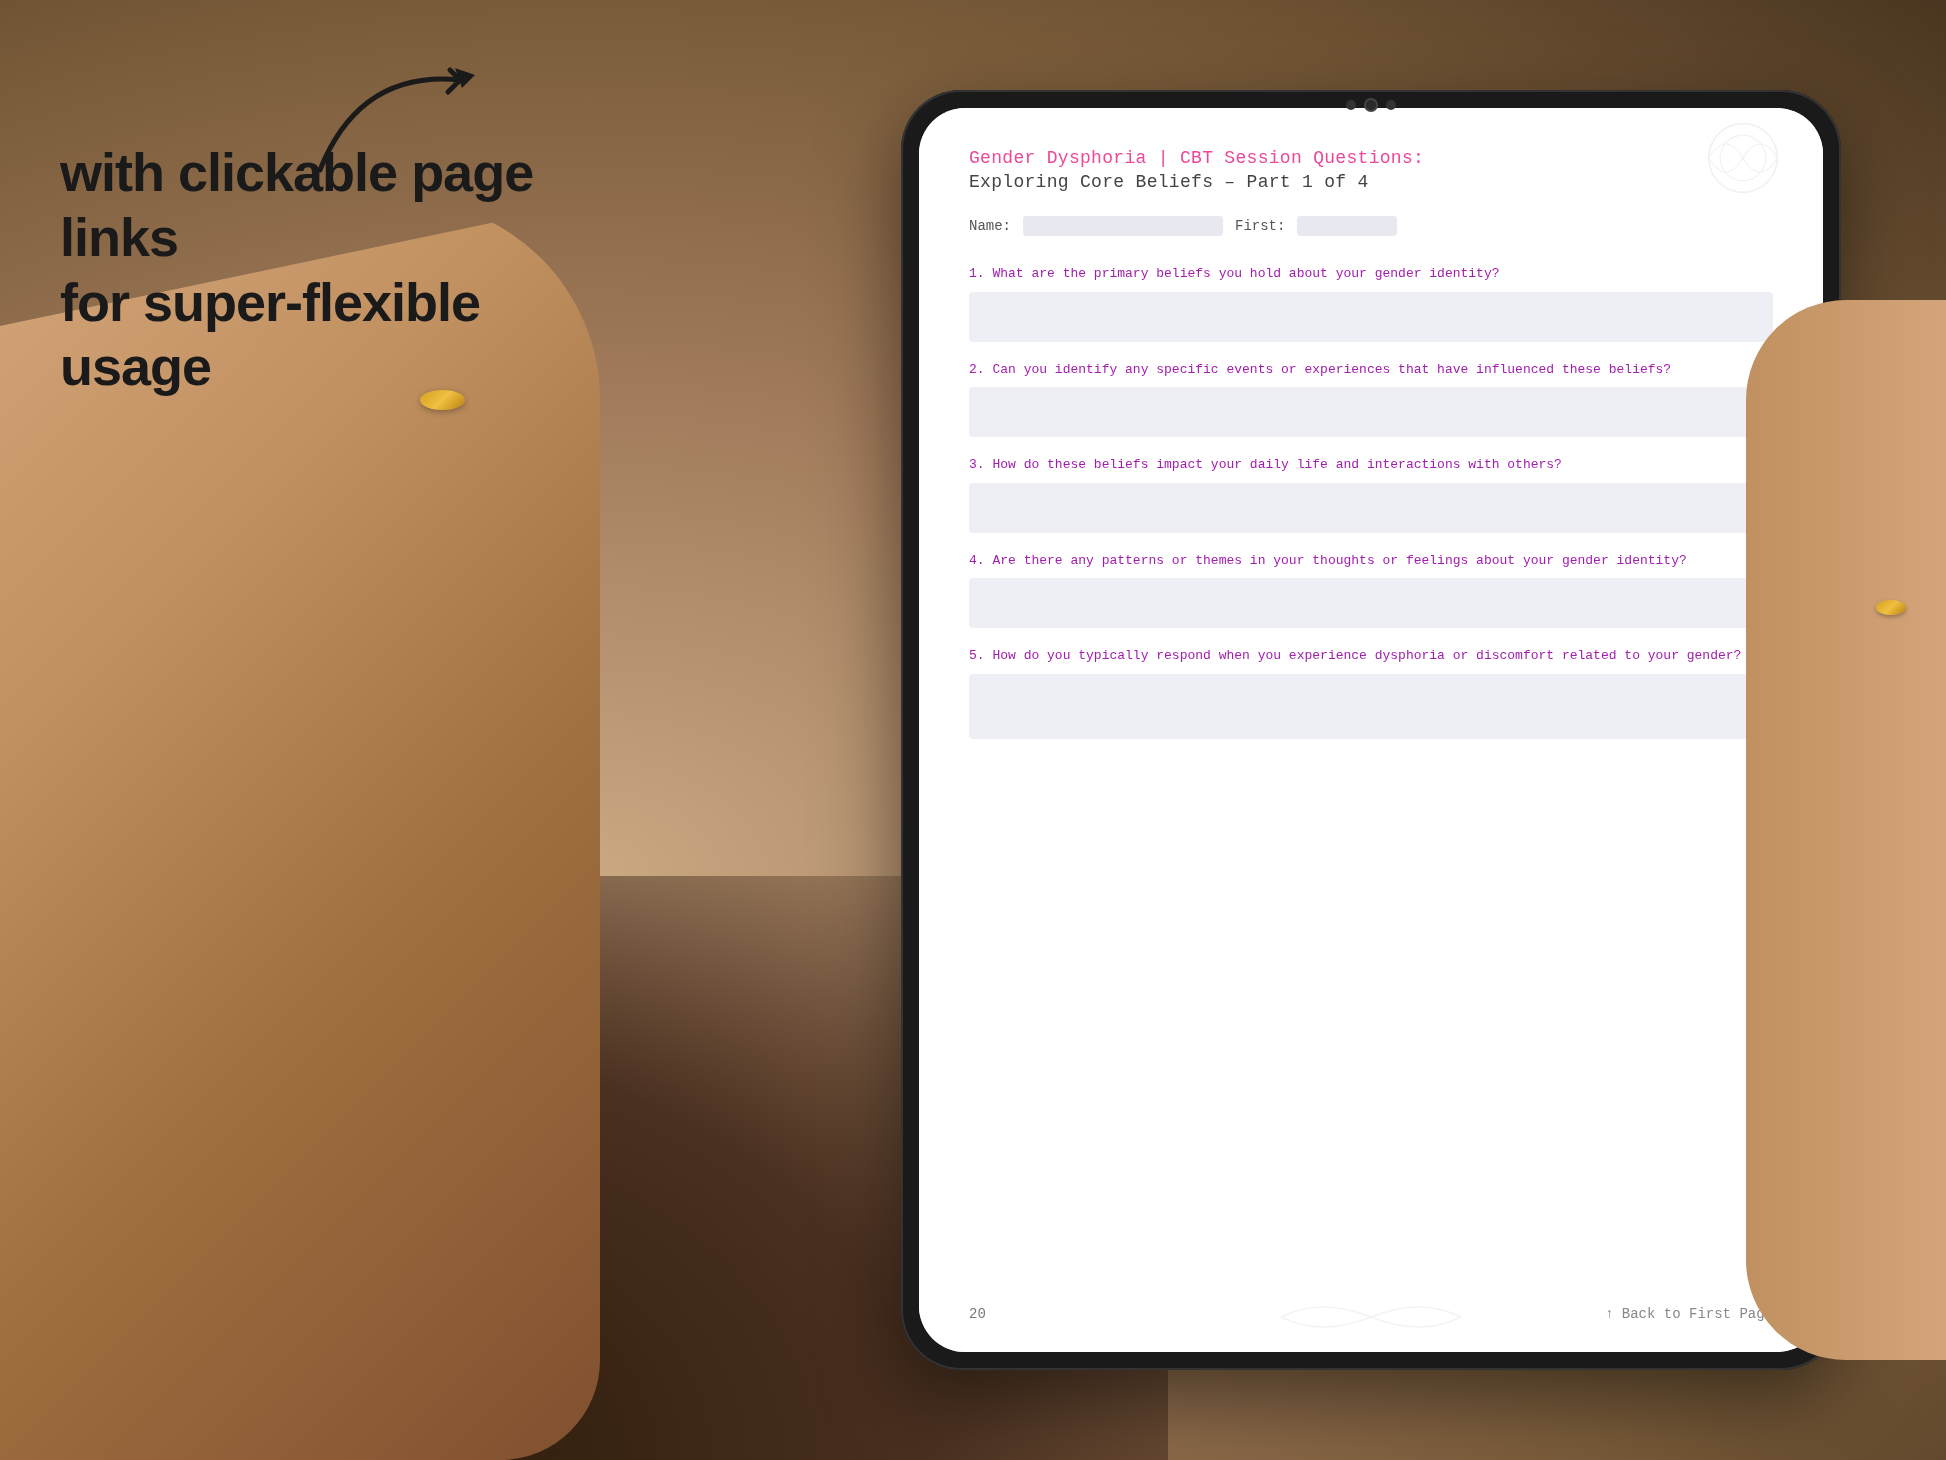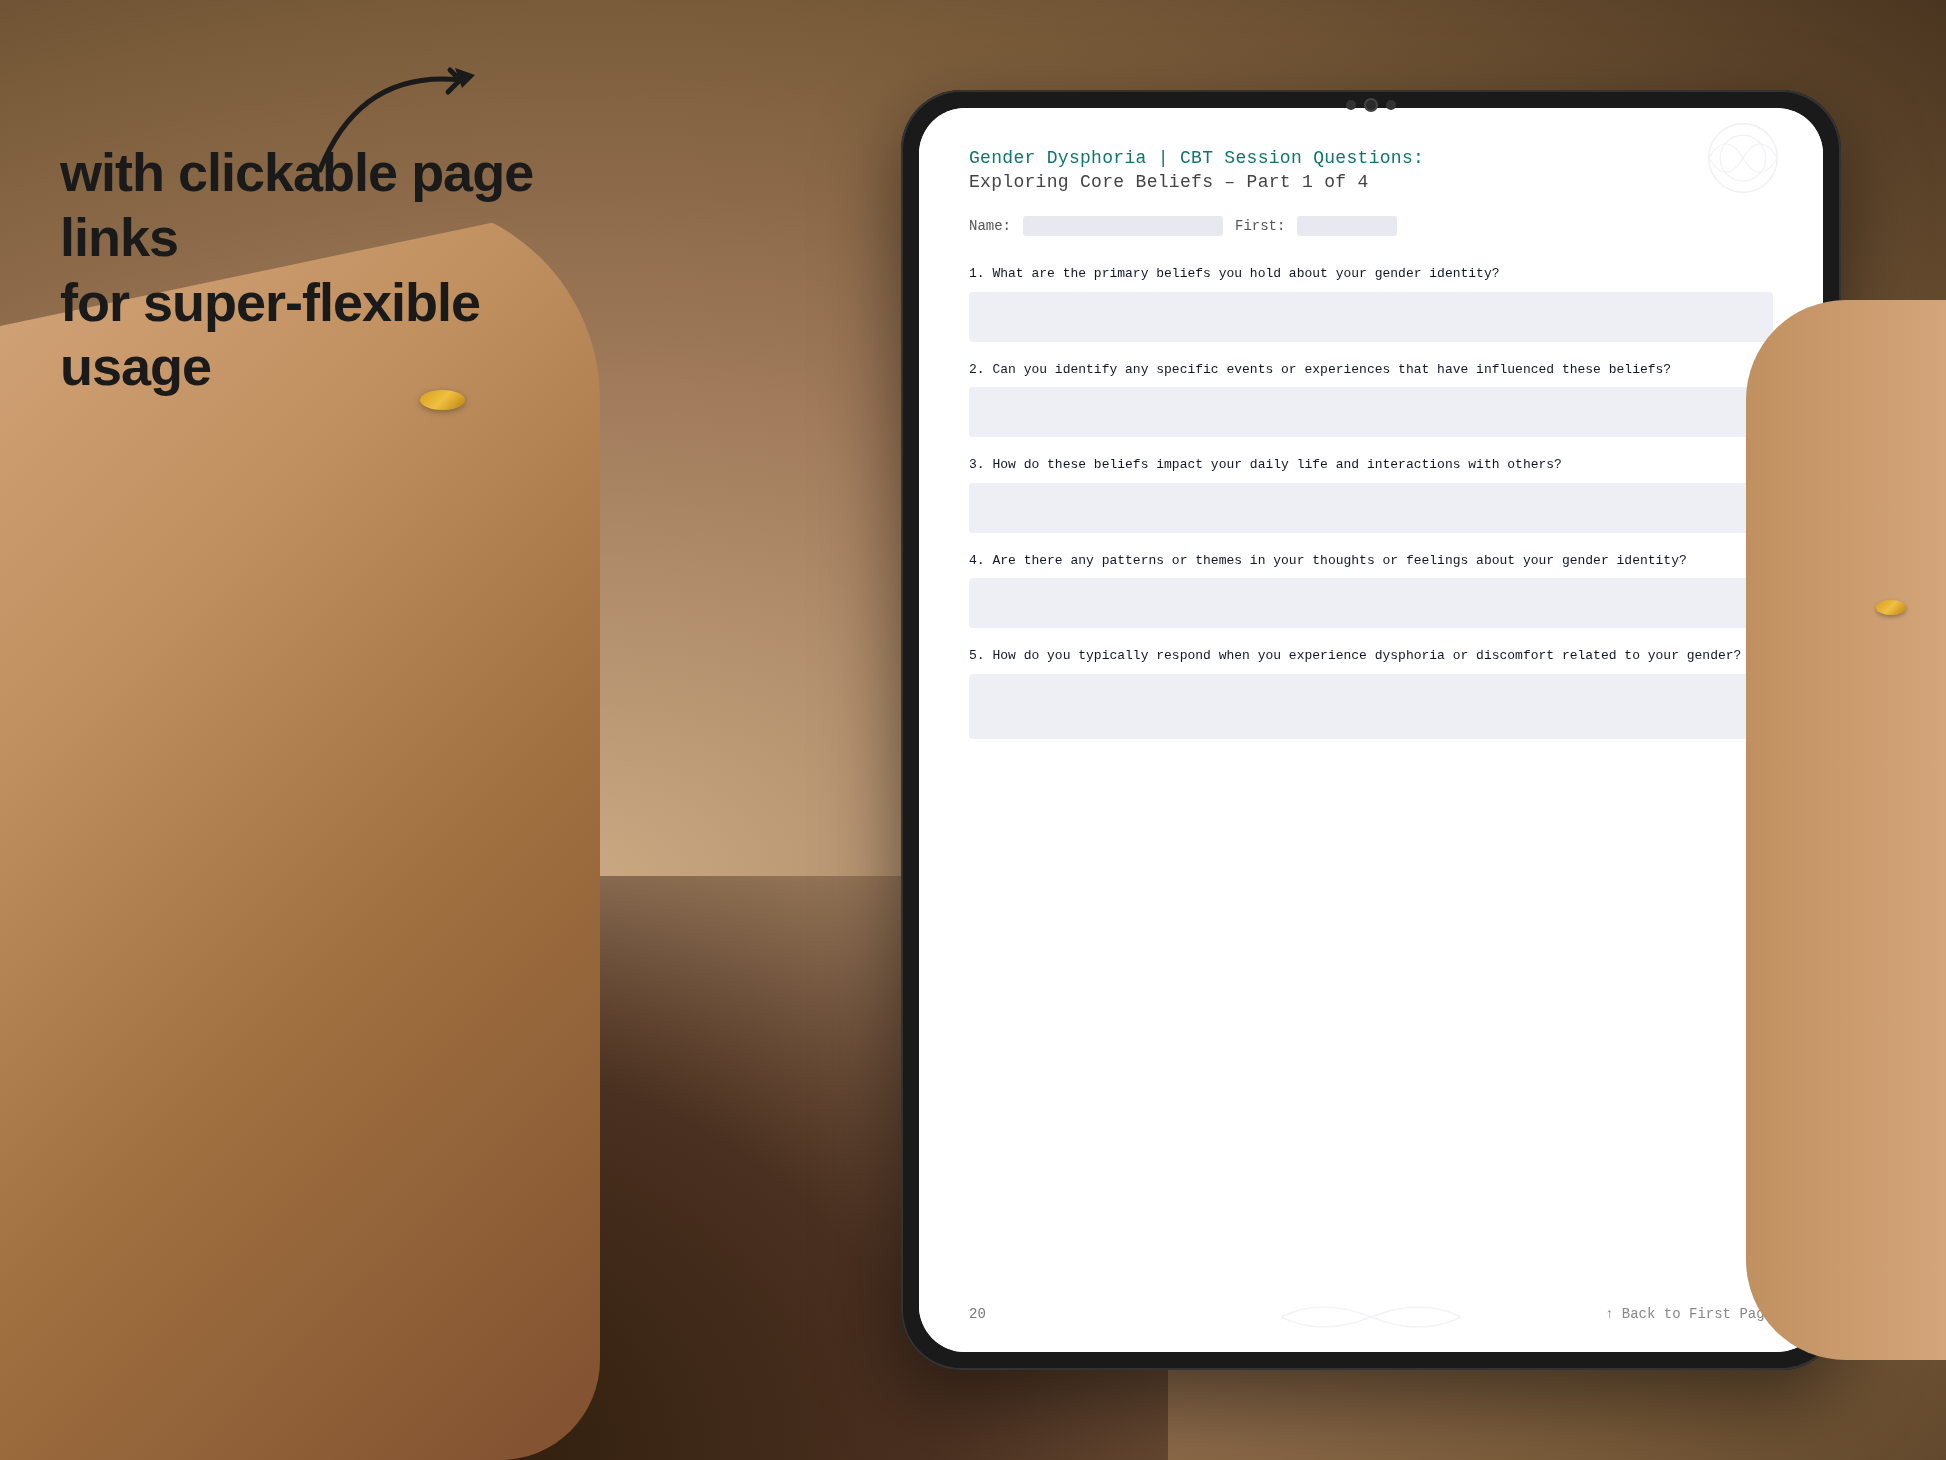--- a/index.html
+++ b/index.html
@@ -139,21 +139,21 @@
     }
 
     .watermark svg {
       width: 100%;
       height: 100%;
     }
 
     .pdf-title-main {
       font-family: 'Courier New', monospace;
       font-size: 18px;
-      color: #0f766e;
+      color: #ec4899;
       font-weight: normal;
       margin-bottom: 4px;
       letter-spacing: 0.3px;
     }
 
     .pdf-title-sub {
       font-family: 'Courier New', monospace;
       font-size: 18px;
       color: #444;
       margin-bottom: 24px;
@@ -182,21 +182,21 @@
     .name-line { width: 200px; }
     .date-line { width: 100px; }
 
     .pdf-question {
       margin-bottom: 18px;
     }
 
     .pdf-question-text {
       font-family: 'Courier New', monospace;
       font-size: 13px;
-      color: #0f172a;
+      color: #a21caf;
       margin-bottom: 8px;
       line-height: 1.5;
     }
 
     .pdf-answer-box {
       background: #eeeef5;
       border-radius: 4px;
       height: 50px;
       width: 100%;
     }

